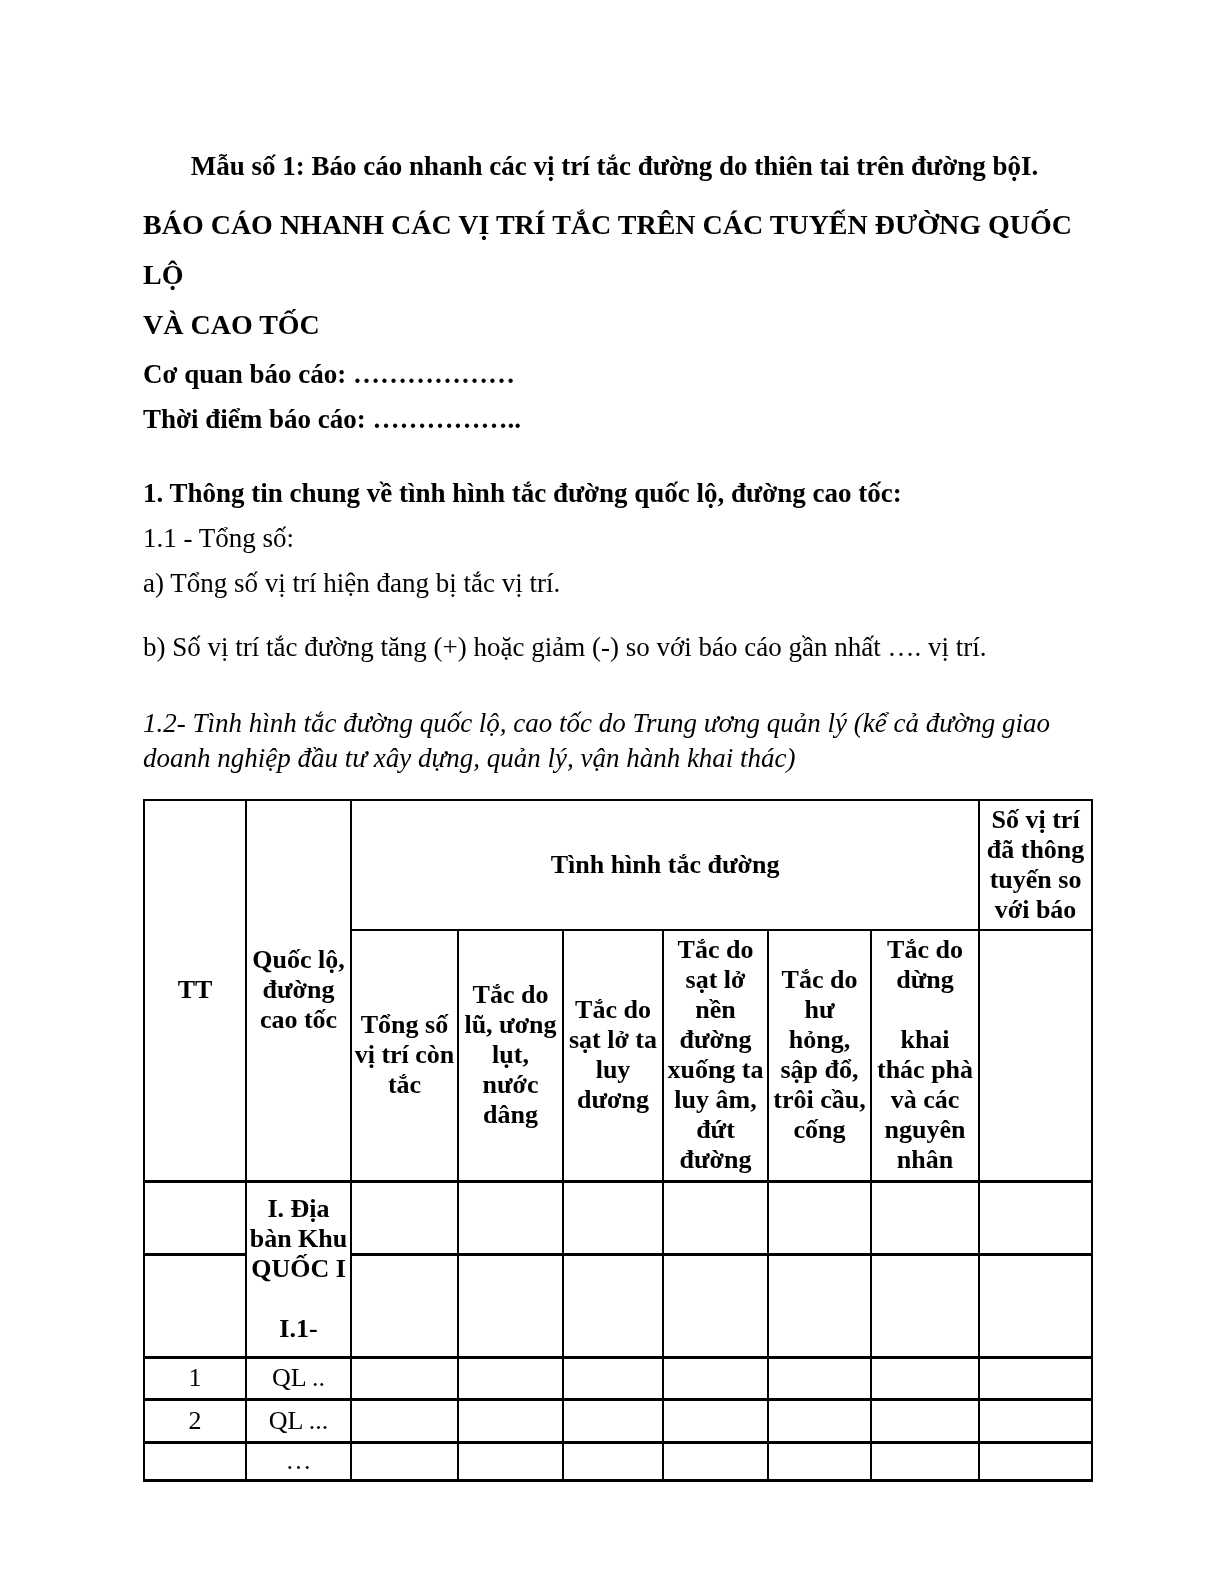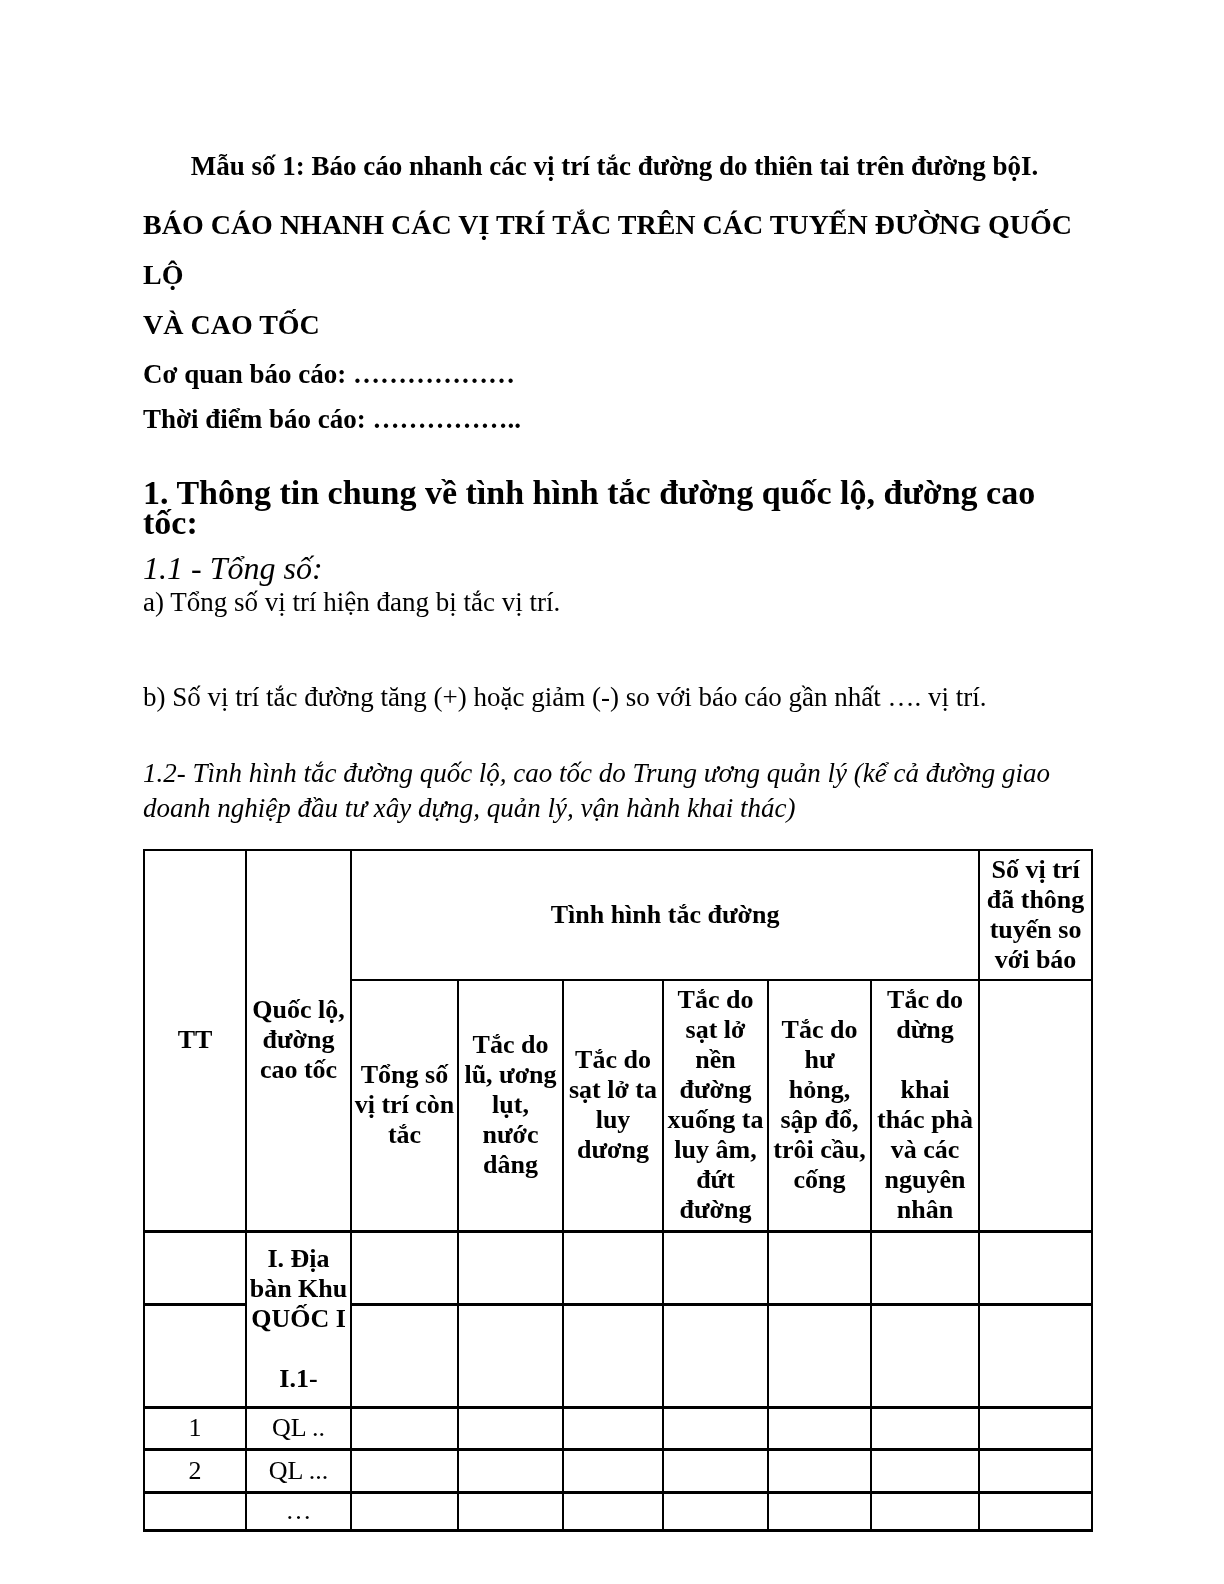--- a/index.html
+++ b/index.html
@@ -8,24 +8,24 @@
     font-family: "Liberation Serif", "DejaVu Serif", serif;
     color: #000; overflow: hidden;
   }
   .page { padding: 148px 138px 0 143px; box-sizing: border-box; }
 
   p { margin: 0; white-space: pre-line; }
   .form-title   { font-size: 27px; font-weight: bold; text-align: center; line-height: 36px; margin-bottom: 16px; }
   .report-title { font-size: 28px; font-weight: bold; line-height: 50px; margin-bottom: 0; }
   .info-line    { font-size: 27px; font-weight: bold; line-height: 30px; margin-bottom: 15px; }
   .info-line.first { margin-top: 9px; }
-  .section-heading { font-size: 34px; font-weight: bold; line-height: 30px; margin-top: 44px; margin-bottom: 15px; }
-  .italic-line  { font-size: 32px; font-style: italic; line-height: 30px; margin-bottom: 4px; }
+  .section-heading { font-size: 27px; font-weight: bold; line-height: 30px; margin-top: 44px; margin-bottom: 15px; }
+  .italic-line  { font-size: 27px; line-height: 30px; margin-bottom: 15px; }
   .body-line    { font-size: 27px; line-height: 30px; margin-bottom: 15px; }
-  .body-line.gap-after { margin-bottom: 65px; }
+  .body-line.gap-after { margin-bottom: 34px; }
   .body-line.b-item { margin-bottom: 44px; }
   .section-12   { font-size: 27px; font-style: italic; line-height: 35px; margin-bottom: 0; }
 
   table.report-table {
     border-collapse: collapse; table-layout: fixed;
     width: 948px; margin-top: 23px;
   }
   .report-table th, .report-table td {
     border: 2px solid #000;
     font-size: 26px; line-height: 30px;

